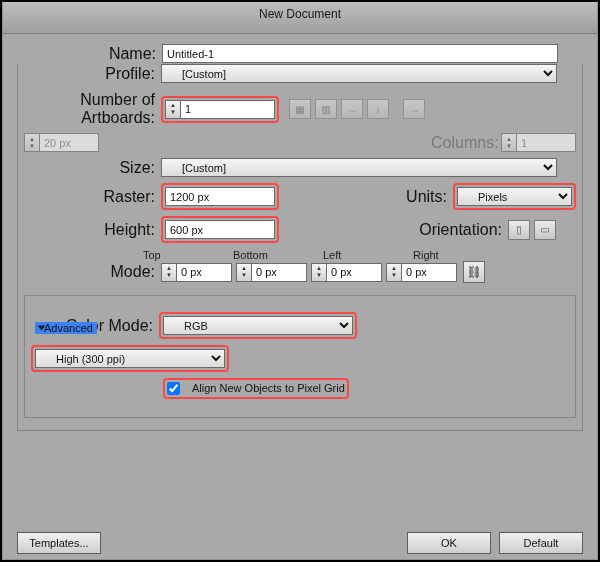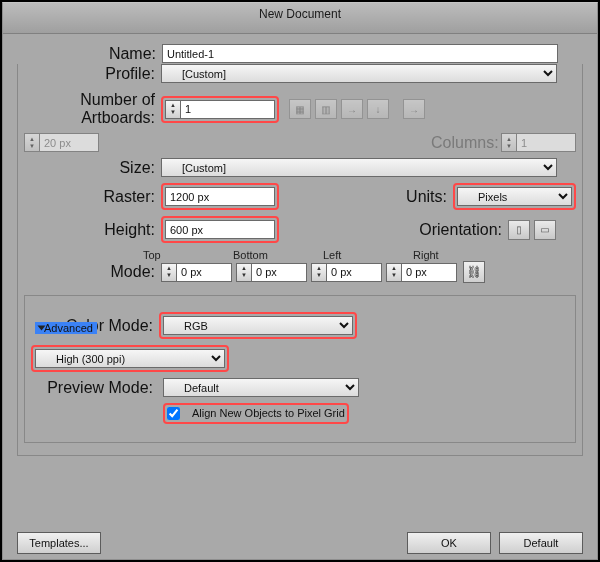--- a/index.html
+++ b/index.html
@@ -305,26 +305,20 @@
         </div>
 
         <div class="row">
           <span class="hl">
             <select class="field" style="width:190px">
               <option>High (300 ppi)</option>
             </select>
           </span>
         </div>
 
-        <div class="row">
-          <div class="label" style="width:128px">Preview Mode:</div>
-          <select class="field" style="width:196px;margin-left:4px">
-            <option>Default</option>
-          </select>
-        </div>
 
         <div class="row">
           <div style="width:132px"></div>
           <span class="hl">
             <div class="checkbox-row" style="margin-left:0">
               <input type="checkbox" checked="" style="">
               <span>Align New Objects to Pixel Grid</span>
             </div>
           </span>
         </div>

